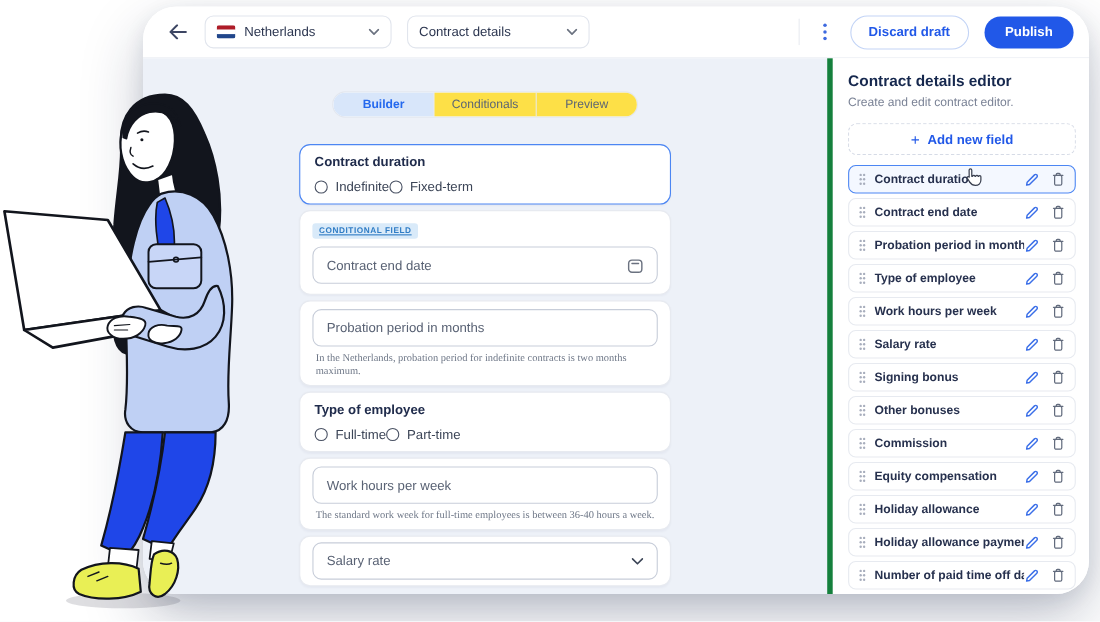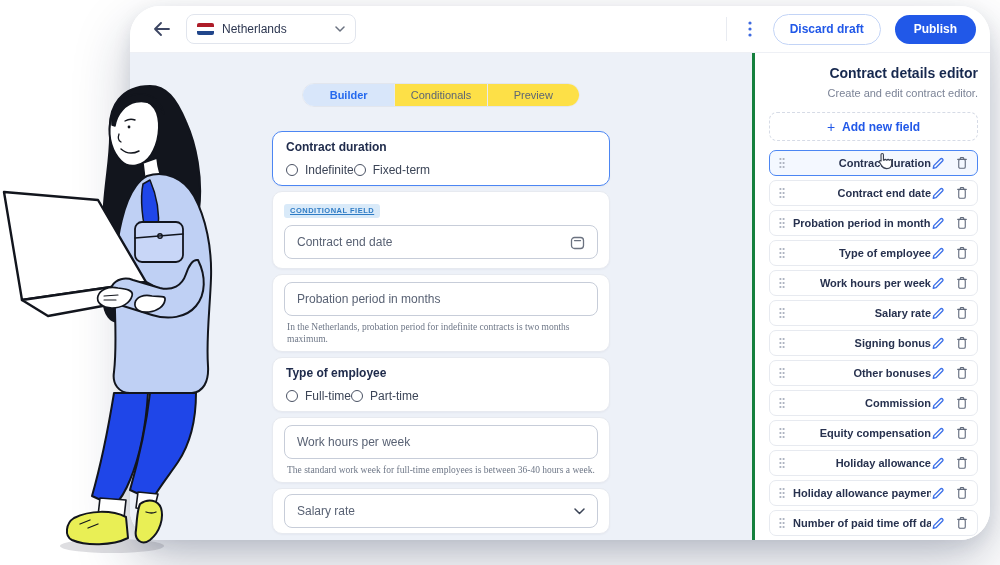--- a/index.html
+++ b/index.html
@@ -65,21 +65,21 @@
   .badge { display:inline-block; font-size:7.5px; font-weight:700; letter-spacing:.5px; color:#2f7cc5; background:#d9eaf9; border-radius:3px; padding:3px 6px; line-height:8px;text-decoration:underline; }
   .input {
     height:32px; border:1px solid #c7cdd9; border-radius:8px; background:#fff;
     display:flex; align-items:center; padding:0 12px; font-size:12px; color:#596274; cursor:text;
   }
   .input .trail { margin-left:auto; display:flex; }
   .mt7 { margin-top:7px; }
   .helper { font-size:9.5px; color:#6e7787; margin-top:5px; padding-left:3px; line-height:12px;font-family:Liberation Serif, serif; }
 
   
-  .sidebar { flex:0 0 238px; width:238px; background:#fff; border-left:3px solid #15803d; padding:12px 12px 0 14px; box-sizing:border-box;text-align:right; }
+  .sidebar { flex:0 0 238px; width:238px; background:#fff; border-left:5px solid #15803d; padding:12px 12px 0 14px; box-sizing:border-box; }
   .sb-title { font-size:14px; font-weight:700; color:#16284e; line-height:17px; }
   .sb-sub { font-size:11px; color:#7b8396; margin-top:5px; line-height:13px; }
   .add-field {
     margin-top:12px; height:27px; border:1.5px dashed #d6dbe6; border-radius:8px;
     display:flex; align-items:center; justify-content:center; gap:7px;
     color:#2158e8; font-size:12px; font-weight:700; background:#fff; cursor:pointer;
   }
   .add-plus { font-size:14px; font-weight:400; line-height:14px; }
   .field-list { margin-top:9px; display:flex; flex-direction:column; gap:4px; }
   .field-item {
@@ -116,20 +116,28 @@
             <div class="blu"></div>
         </span>
         <span>Netherlands</span>
         <span class="chev">
           <svg width="10" height="6" viewBox="0 0 10 6">
               <path d="M1 1 L5 5 L9 1" fill="none" stroke="#6b7280" stroke-width="1.5" stroke-linecap="round" stroke-linejoin="round"></path>
             </svg>
         </span>
       </div>
 
+      <div class="select select-template">
+        <span>Contract details</span>
+        <span class="chev">
+          <svg width="10" height="6" viewBox="0 0 10 6">
+              <path d="M1 1 L5 5 L9 1" fill="none" stroke="#6b7280" stroke-width="1.5" stroke-linecap="round" stroke-linejoin="round"></path>
+            </svg>
+        </span>
+      </div>
 
       <div class="topbar-right">
         <div class="vdivider"></div>
         <div class="kebab">
           <svg width="4" height="16" viewBox="0 0 4 16">
             <circle cx="2" cy="2" r="1.6" fill="#3e6ae0"></circle>
               <circle cx="2" cy="8" r="1.6" fill="#3e6ae0"></circle>
               <circle cx="2" cy="14" r="1.6" fill="#3e6ae0"></circle>
           </svg>
         </div>

